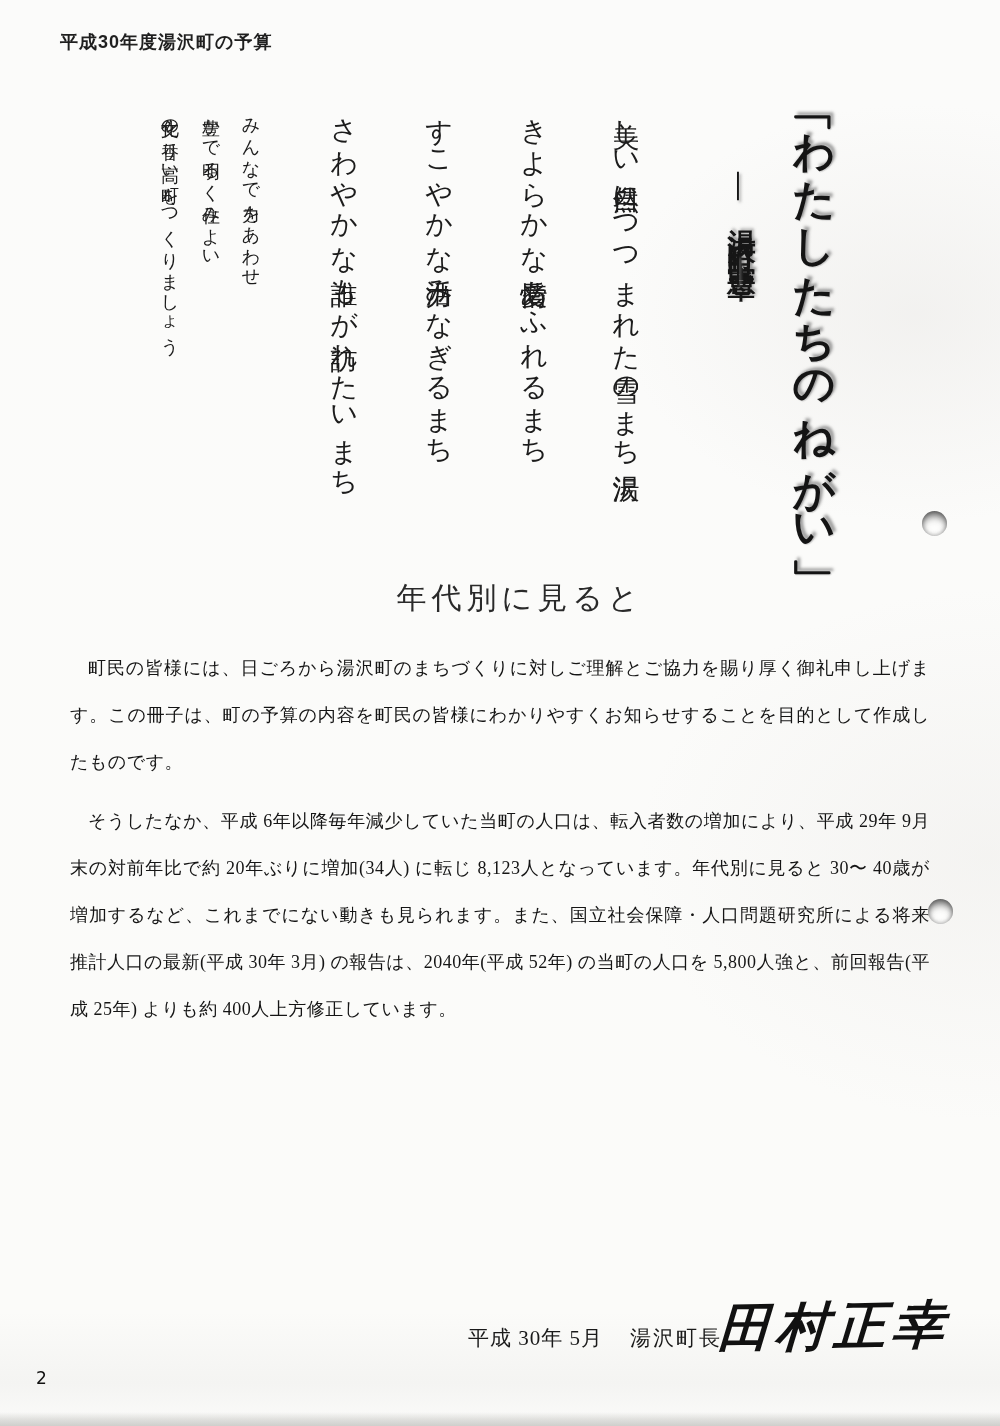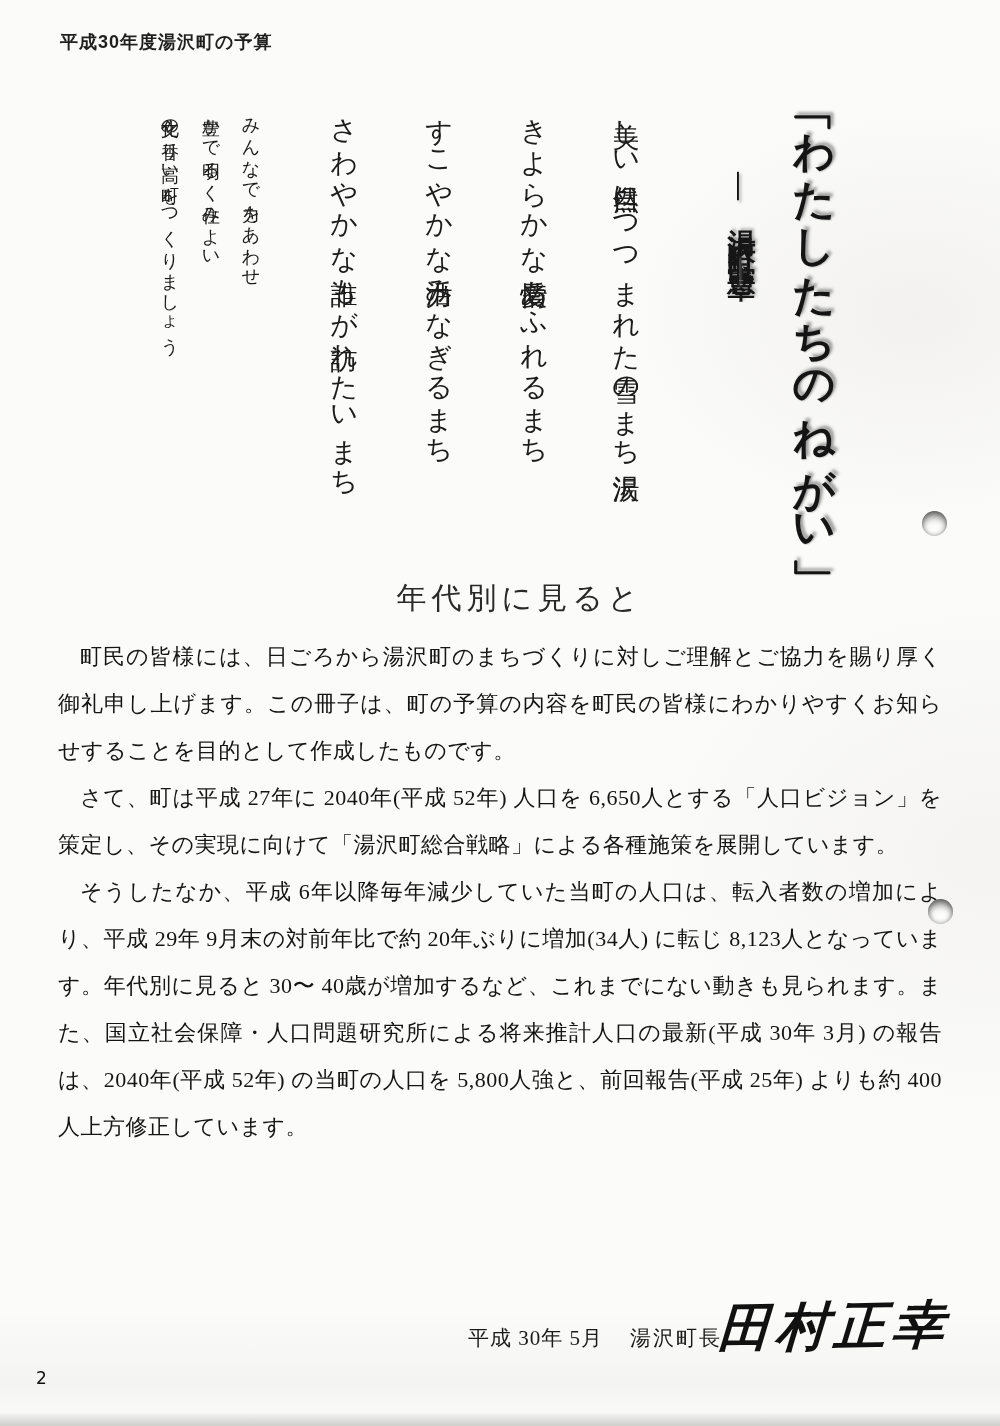--- a/index.html
+++ b/index.html
@@ -97,23 +97,23 @@
     letter-spacing: 5px;
     color: #2a2a2a;
   }
   .body-text {
     position: absolute;
     top: 633px;
     left: 58px;
     width: 884px;
   }
   .body-text p {
-    margin: 0;
+    margin: 12px;
     text-indent: 1em;
-    font-size: 22px;
+    font-size: 18px;
     line-height: 47px;
     text-align: justify;
     color: #151515;
     letter-spacing: 0.5px;
   }
   
   .signature-row {
     position: absolute;
     top: 1296px;
     left: 0;
@@ -188,21 +188,20 @@
 
     <div class="vtext charter-close cc-0">みんなで力をあわせ</div>
     <div class="vtext charter-close cc-1">豊かで明るく住みよい</div>
     <div class="vtext charter-close cc-2">文化の香り高い町をつくりましょう</div>
   </div>
 
   <div class="foreword-heading">年代別に見ると</div>
 
   <div class="body-text">
     <p>町民の皆様には、日ごろから湯沢町のまちづくりに対しご理解とご協力を賜り厚く御礼申し上げます。この冊子は、町の予算の内容を町民の皆様にわかりやすくお知らせすることを目的として作成したものです。</p>
-    <p>さて、町は平成 27年に 2040年(平成 52年) 人口を 6,650人とする「人口ビジョン」を策定し、その実現に向けて「湯沢町総合戦略」による各種施策を展開しています。</p>
     <p>そうしたなか、平成 6年以降毎年減少していた当町の人口は、転入者数の増加により、平成 29年 9月末の対前年比で約 20年ぶりに増加(34人) に転じ 8,123人となっています。年代別に見ると 30〜 40歳が増加するなど、これまでにない動きも見られます。また、国立社会保障・人口問題研究所による将来推計人口の最新(平成 30年 3月) の報告は、2040年(平成 52年) の当町の人口を 5,800人強と、前回報告(平成 25年) よりも約 400人上方修正しています。</p>
 
   </div>
 
   <div class="signature-row">
     <span class="sig-date">平成 30年 5月</span>
     <span class="sig-title">湯沢町長</span>
     <span class="sig-name">田村正幸</span>
   </div>
 

